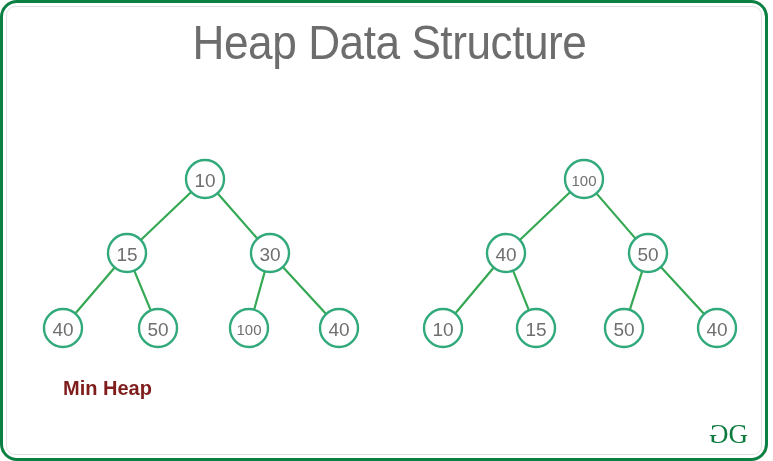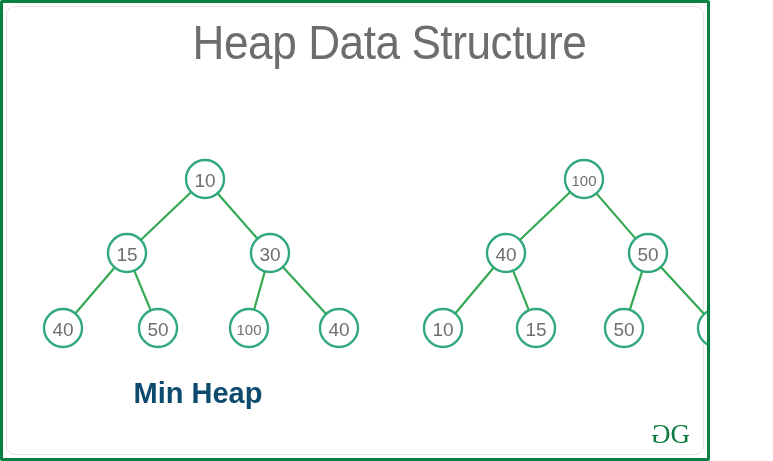--- a/index.html
+++ b/index.html
@@ -9,26 +9,26 @@
   }
   body {
     width: 773px;
     height: 461px;
     overflow: hidden;
     font-family: "DejaVu Sans", sans-serif;
   }
 
   #canvas {
     position: relative;
-    width: 710px;
+    width: 768px;
     height: 461px;
     box-sizing: border-box;
     background: #ffffff;
     border: 3px solid #0b8043;
-    border-radius: 2px;
+    border-radius: 17px;
     overflow: hidden;
   }
 
   #inner-frame {
     position: absolute;
     left: 3px;
     top: 3px;
     right: 3px;
     bottom: 3px;
     box-sizing: border-box;
@@ -80,25 +80,25 @@
     text-anchor: middle;
     dominant-baseline: central;
     font-weight: 400;
   }
   .node-text.len2 { font-size: 19px; }
   .node-text.len3 { font-size: 15px; }
 
   .heap-label {
     position: absolute;
     font-family: "Liberation Sans", sans-serif;
-    font-size: 29px;
+    font-size: 20px;
     font-weight: bold;
-    color: #0c4a6e;
+    color: #7f1d1d;
     white-space: nowrap;
-    text-align: center;
+    text-align: left;
   }
   #label-min { left: 60px; top: 374px; width: 270px; }
   #label-max { left: 440px; top: 374px; width: 270px; }
 
   #gfg-logo {
     position: absolute;
     right: 18px;
     bottom: 10px;
     font-family: "Liberation Serif", serif;
     font-size: 27px;

